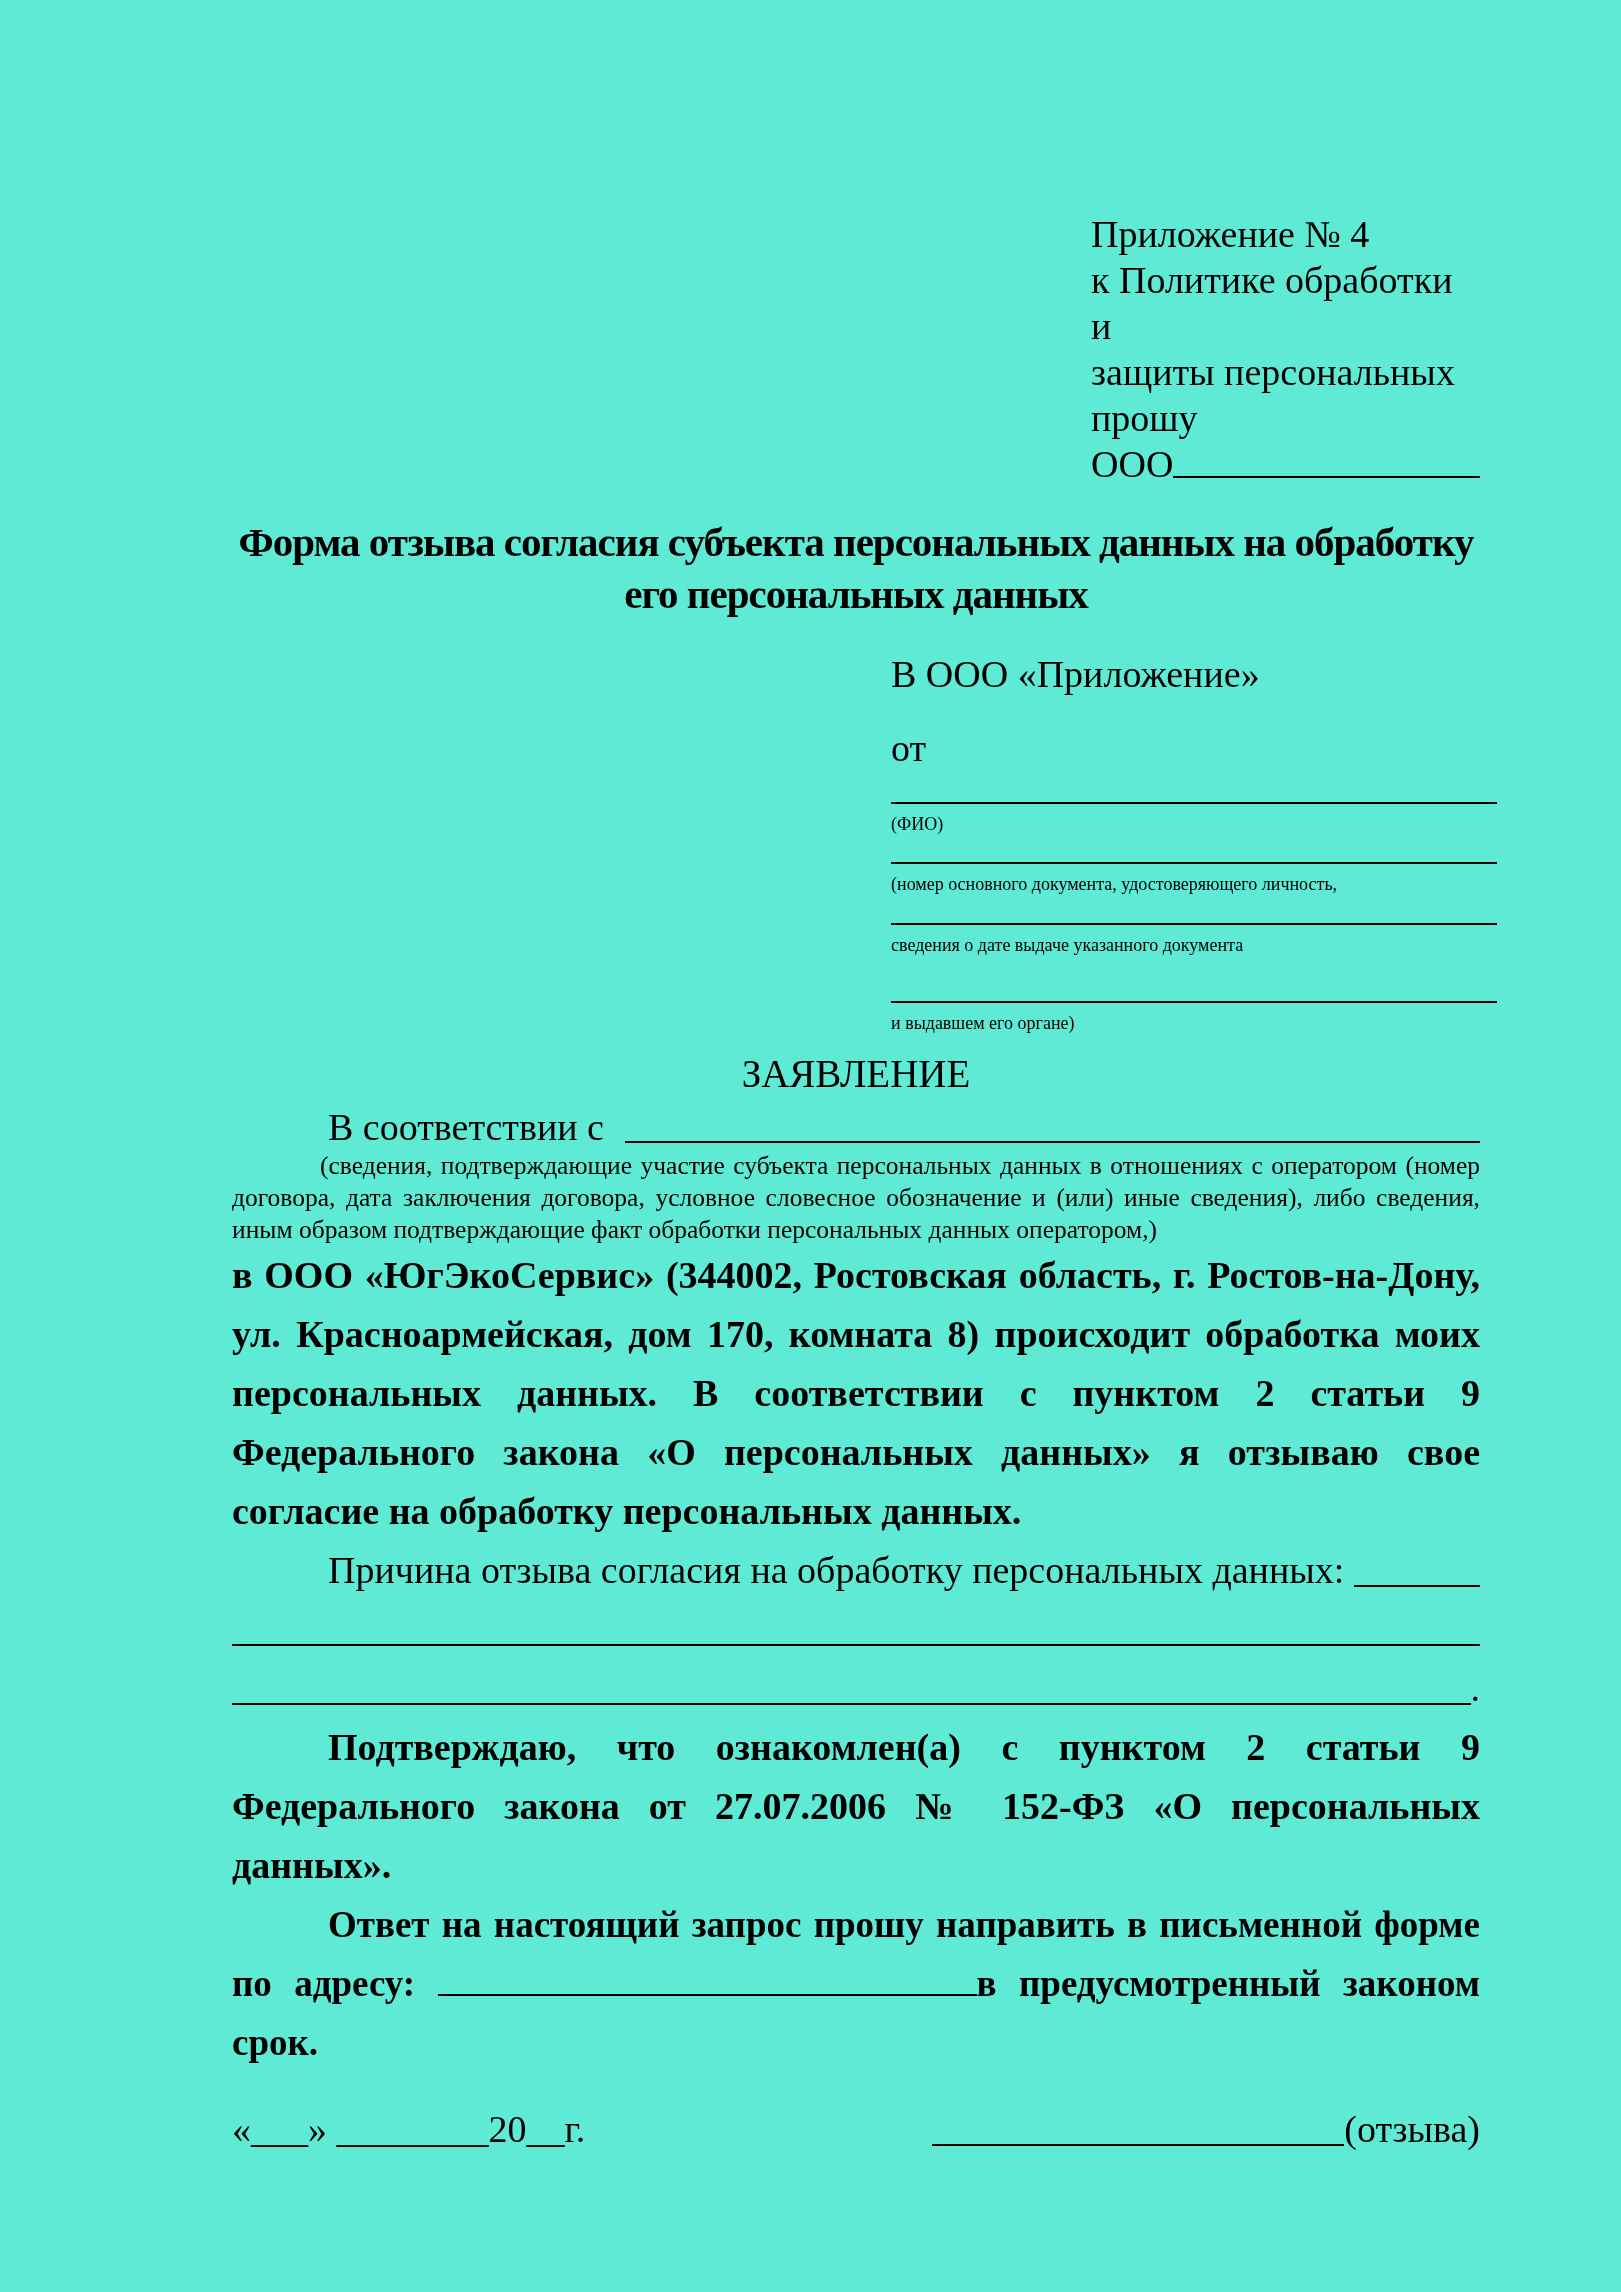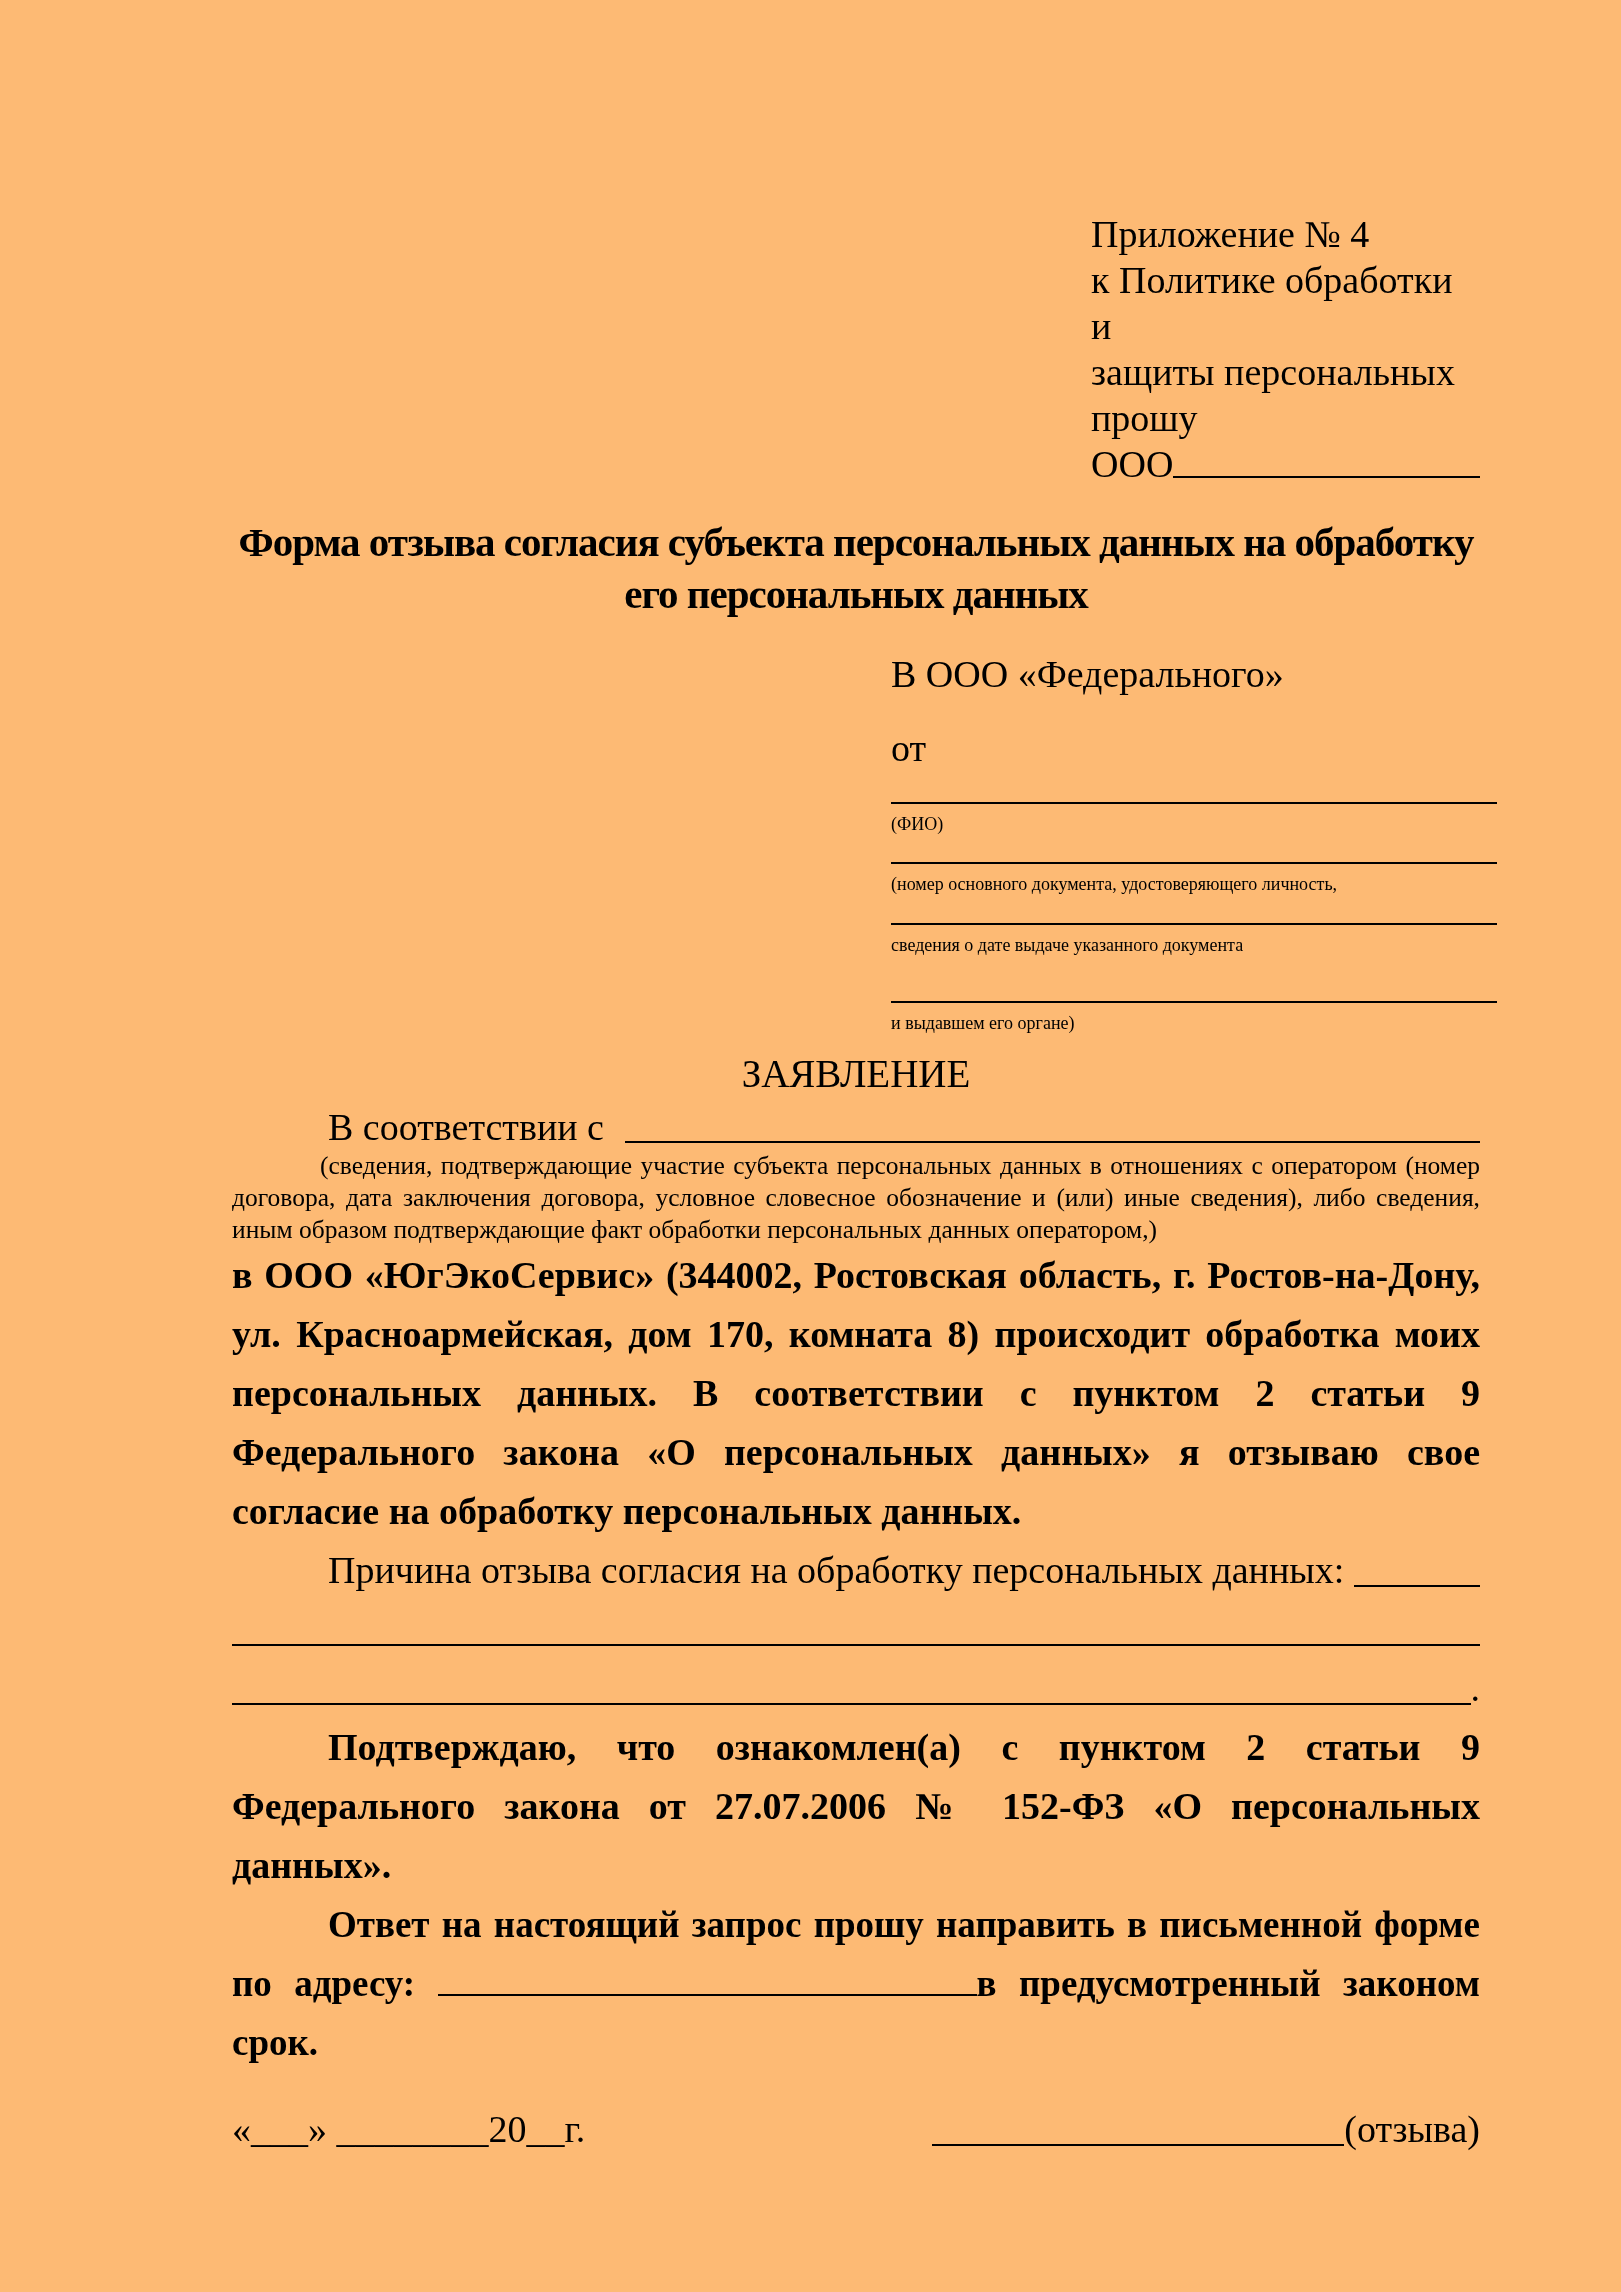--- a/index.html
+++ b/index.html
@@ -2,21 +2,21 @@
 <html lang="ru"><head>
 <meta charset="utf-8">
 <style>
   * { margin: 0; padding: 0; box-sizing: border-box; }
   html, body { background: #ffffff; }
   .page {
     position: relative;
     width: 1621px;
     height: 2293px;
     margin: 0 auto;
-    background: #fdba74;
+    background: #5eead4;
     color: #000000;
     font-family: "Liberation Serif", "DejaVu Serif", serif;
     padding: 211px 141px 59px 232px;
     overflow: hidden;
   }
 
   
   .header-note {
     width: 389px;
     margin-left: auto;
@@ -141,21 +141,21 @@
     <div>защиты персональных прошу</div>
     <div class="ooo-row">
       <span>ООО</span>
       <span class="fill-line"></span>
     </div>
   </div>
 
   <div class="doc-title">Форма отзыва согласия субъекта персональных данных на обработку его персональных данных</div>
 
   <div class="addressee">
-    <div>В ООО «Федерального»</div>
+    <div>В ООО «Приложение»</div>
     <div class="addr-from">от</div>
 
     <div class="addr-field f1">
       <div class="addr-line"></div>
       <div class="addr-caption">(ФИО)</div>
     </div>
 
     <div class="addr-field f2">
       <div class="addr-line"></div>
       <div class="addr-caption">(номер основного документа, удостоверяющего личность,</div>

